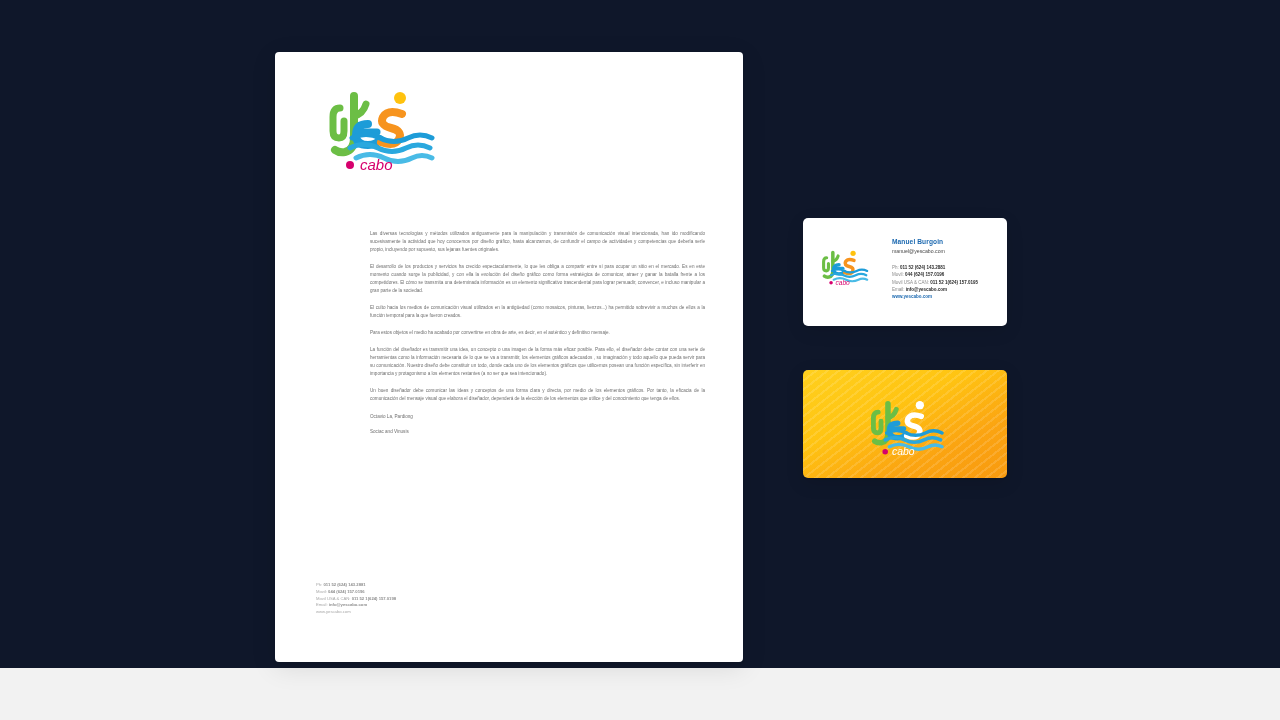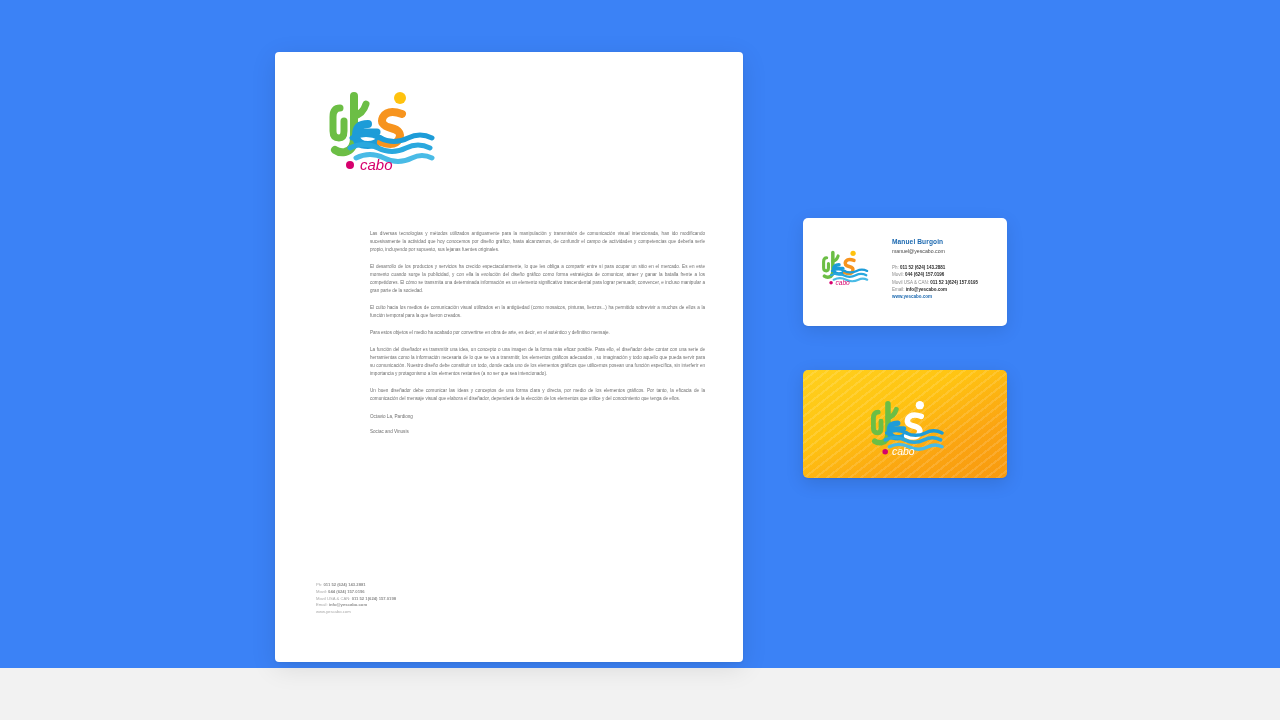--- a/index.html
+++ b/index.html
@@ -9,21 +9,21 @@
     height: 720px;
     background: #f2f2f2;
     font-family: "Liberation Sans", sans-serif;
     overflow: hidden;
   }
 
   #stage {
     position: relative;
     width: 1280px;
     height: 668px;
-    background: #3b82f6;
+    background: #0f172a;
   }
 
   
   .letterhead {
     position: absolute;
     left: 275px;
     top: 52px;
     width: 468px;
     height: 610px;
     background: #ffffff;

